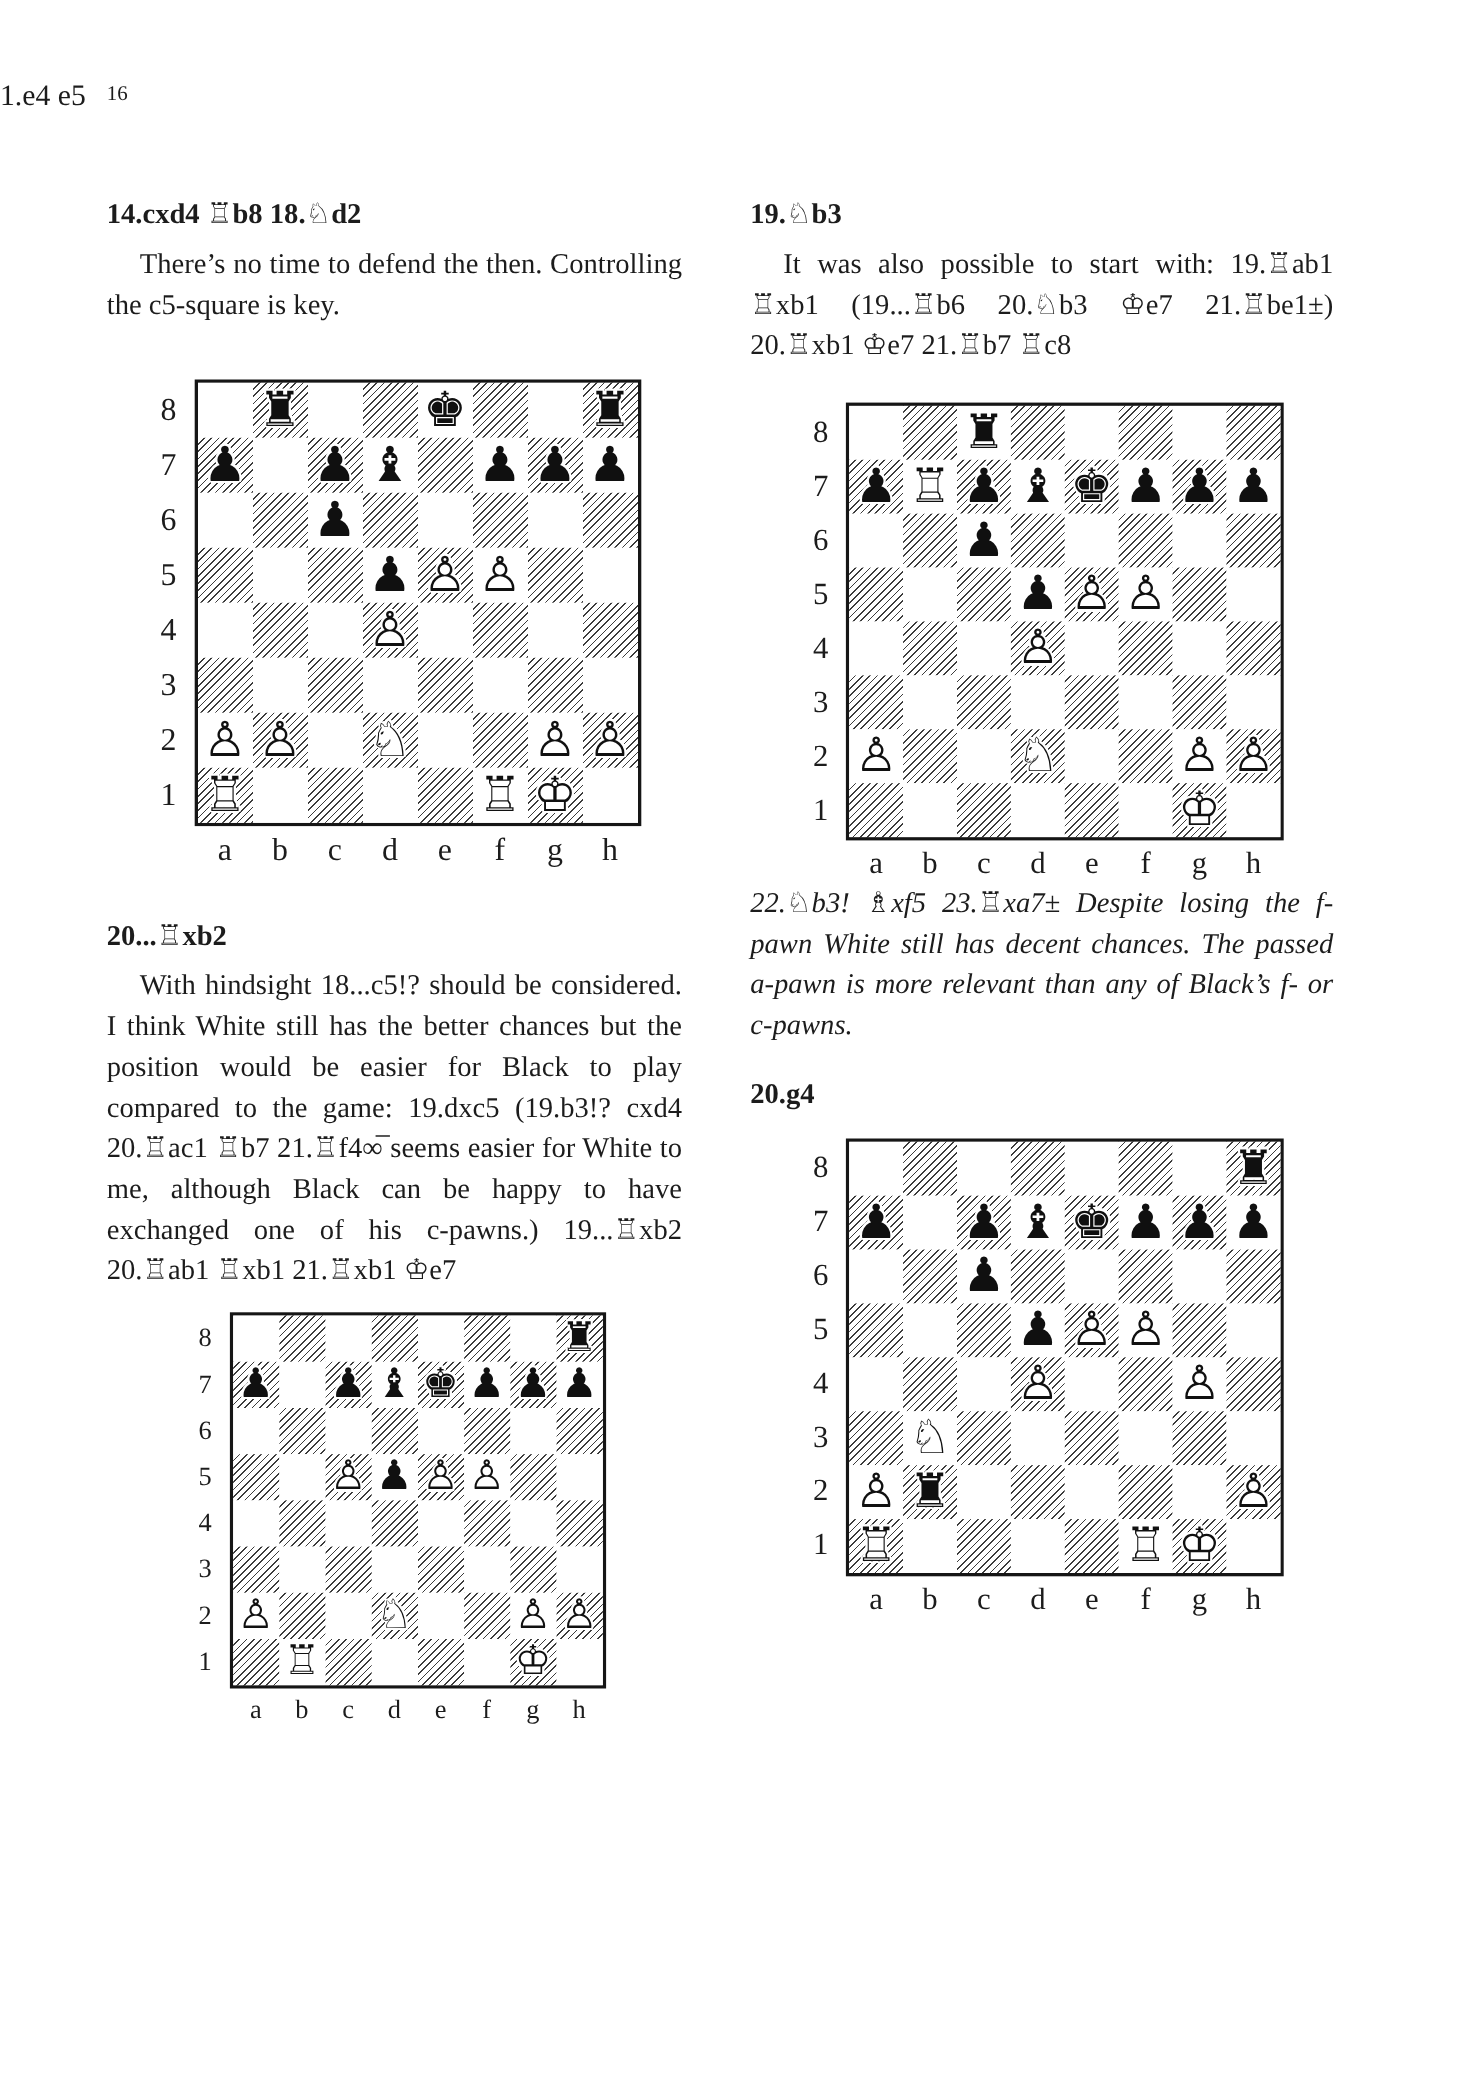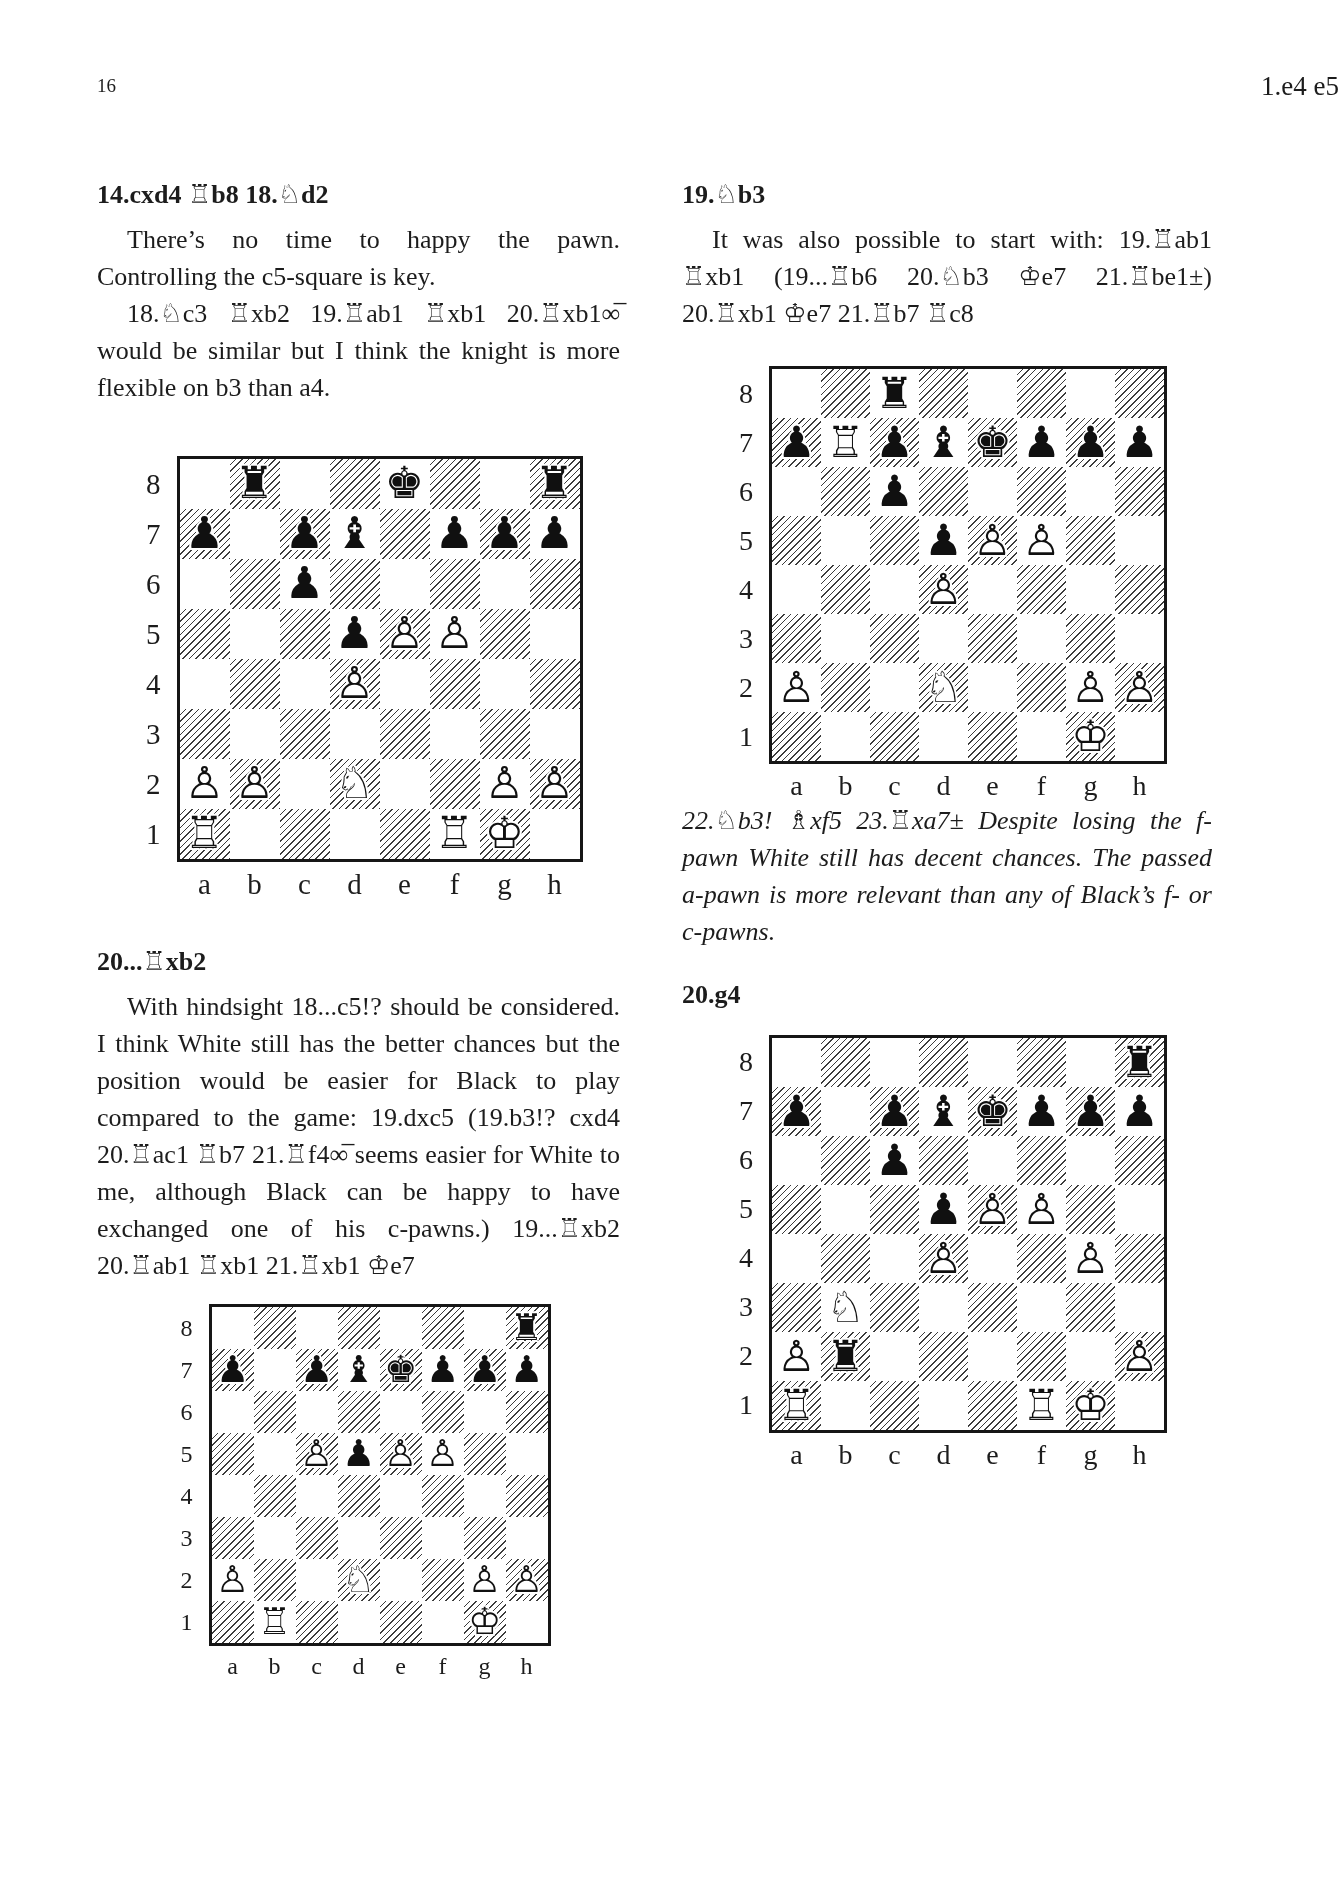--- a/index.html
+++ b/index.html
@@ -13,21 +13,21 @@
   
   .fig, .piece-backing, .piece-glyph {
     font-family: "Liberation Serif", "DejaVu Sans", serif;
   }
   .page-number {
     position: absolute; left: 97px; top: 70px;
     font-size: 19px; line-height: 32px;
   }
   .running-head {
     position: absolute; left: 0; top: 70px; width: 100%;
-    text-align: right; font-size: 27px; line-height: 32px;
+    text-align: left; font-size: 27px; line-height: 32px;
   }
   .col { position: absolute; top: 150px; }
   .col-left  { left: 97px;  width: 523px; }
   .col-right { left: 682px; width: 530px; }
   p.book-para {
     margin: 0;
     font-size: 26px; line-height: 37px;
     text-align: justify;
     font-family: "Liberation Serif", "DejaVu Sans", serif;
   }
@@ -87,22 +87,21 @@
   }
 </style>
 </head>
 <body>
 
 <div class="page-number">16</div>
 <div class="running-head">1.e4 e5</div>
 
 <div class="col col-left">
   <h3 class="move-heading">14.cxd4 ♖b8 18.♘d2</h3>
-  <p class="book-para indent">There’s no time to happy the pawn. Controlling the c5-square is key.</p>
-  <p class="book-para indent">18.♘c3 ♖xb2 19.♖ab1 ♖xb1 20.♖xb1∞̅ would be similar but I think the knight is more flexible on b3 than a4.</p>
+  <p class="book-para indent">There’s no time to defend the then. Controlling the c5-square is key.</p>
 
   <div class="diagram diag-1" style="--sq: 50px; --pf: 44px; --lf: 29px;">
       <div class="diag-body">
         <div class="rank-col">
           <div class="rank-label">8</div>
           <div class="rank-label">7</div>
           <div class="rank-label">6</div>
           <div class="rank-label">5</div>
           <div class="rank-label">4</div>
           <div class="rank-label">3</div>

